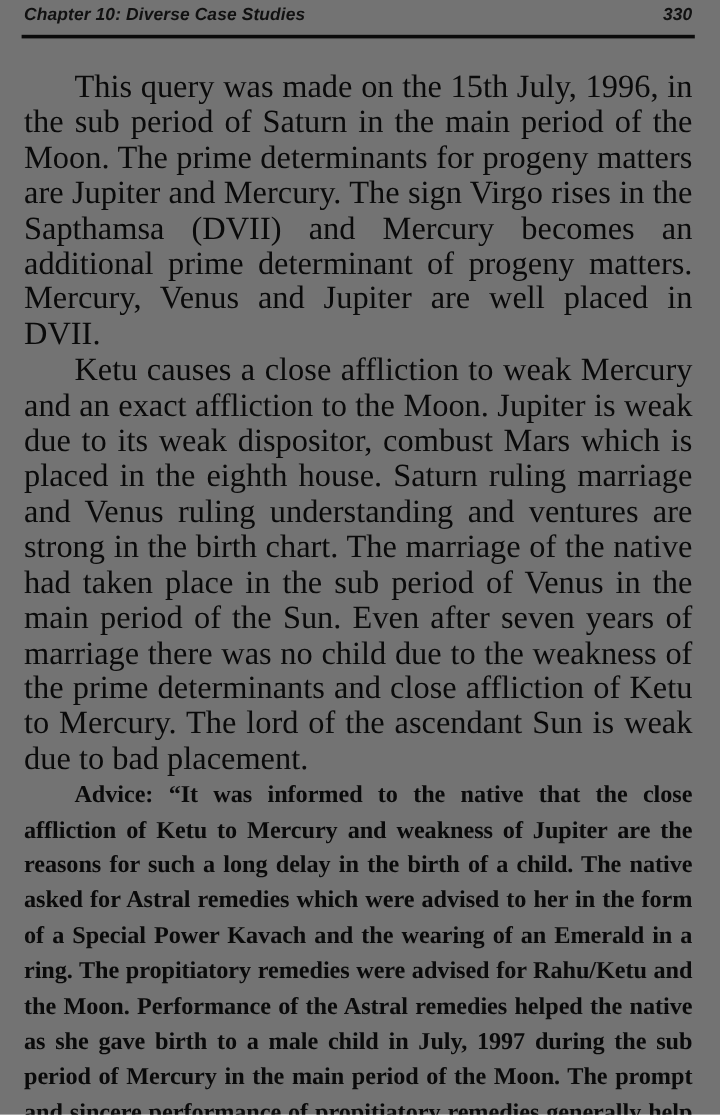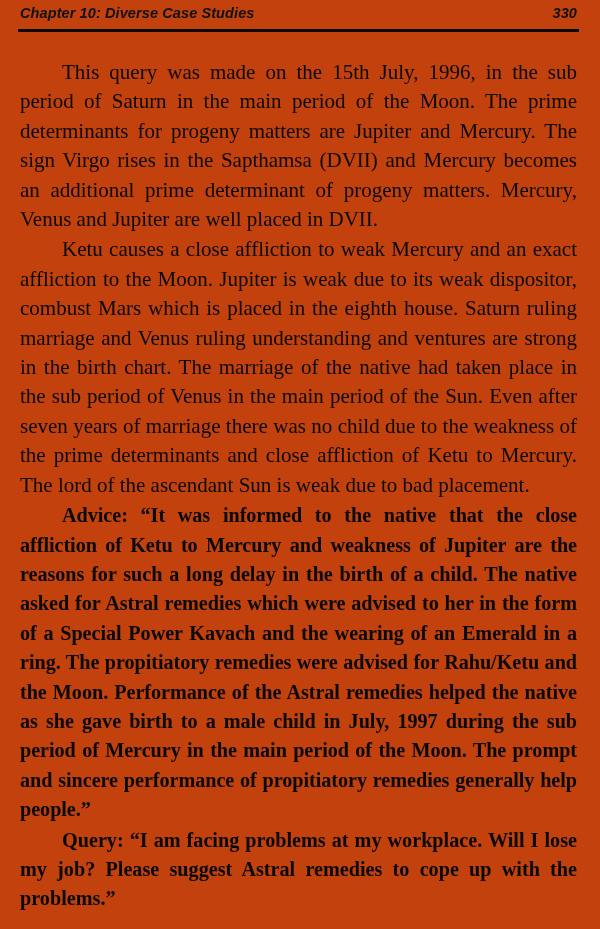--- a/index.html
+++ b/index.html
@@ -14,21 +14,21 @@
     font-family: "Liberation Serif", "DejaVu Serif", serif;
     color: #0a0a0a;
     -webkit-font-smoothing: antialiased;
   }
 
   .page {
     position: relative;
     width: 600px;
     height: 929px;
     box-sizing: border-box;
-    background: #c2410c;
+    background: #737373;
   }
 
   
   .runhead {
     position: absolute;
     left: 20px;
     top: 5px;
     width: 557px;
     display: flex;
     align-items: baseline;
@@ -58,21 +58,21 @@
     left: 20px;
     top: 58px;
     width: 557px;
   }
 
   p.para {
     margin: 0;
     padding: 0;
     text-align: justify;
     text-justify: inter-word;
-    font-size: 21px;
+    font-size: 27px;
     line-height: 29.4px;
     text-indent: 42px;
     hyphens: none;
     -webkit-hyphens: none;
   }
 
   p.para + p.para { margin-top: 1px; }
 
   p.bold {
     font-weight: bold;

